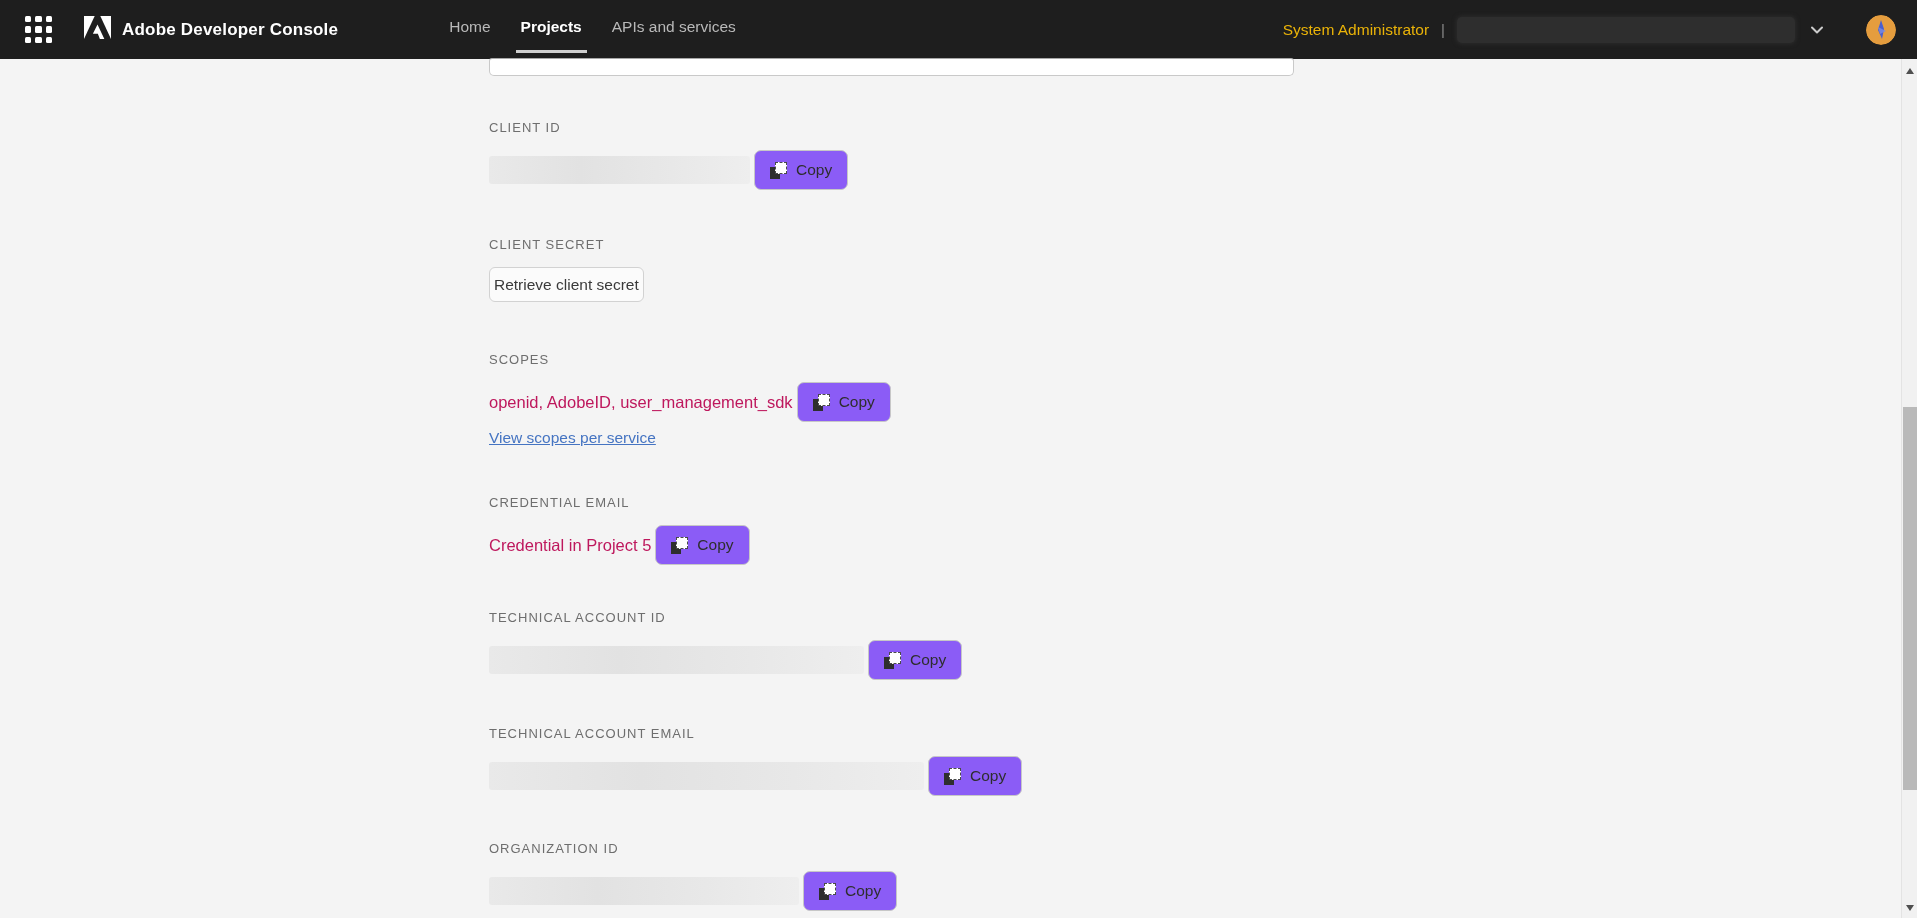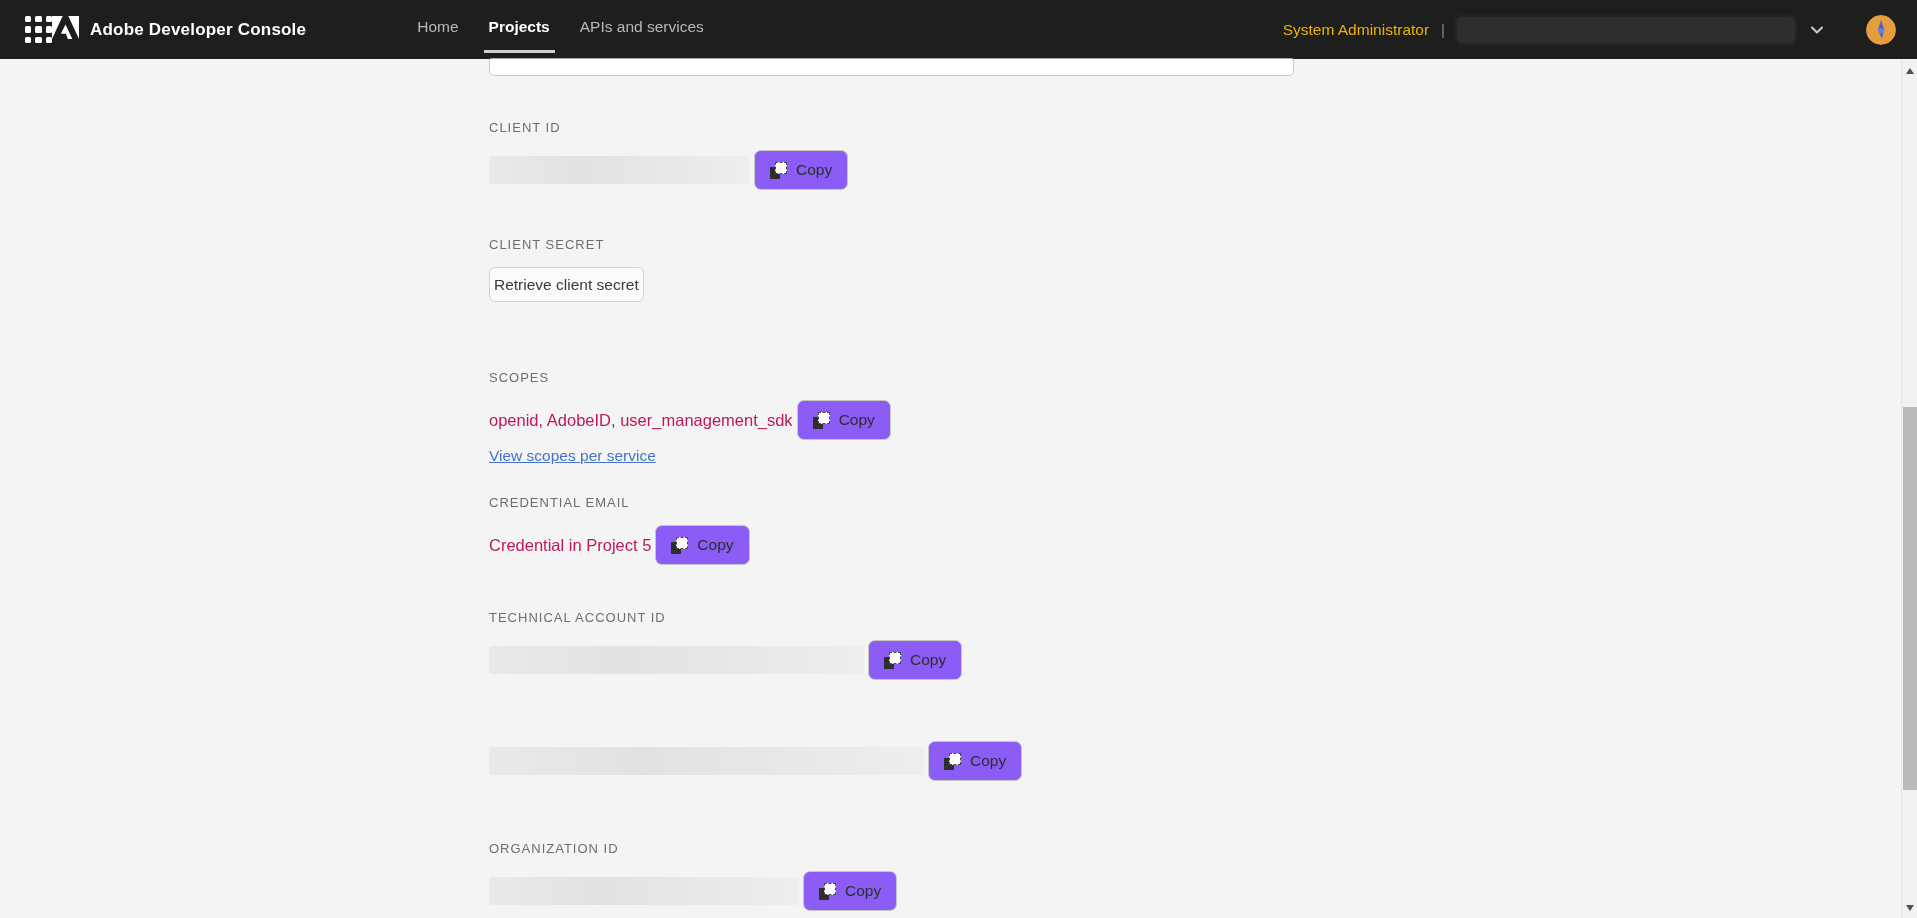--- a/index.html
+++ b/index.html
@@ -15,21 +15,21 @@
   .navbar {
     position:absolute; top:0; left:0; width:1917px; height:59px;
     background:var(--nav-bg,#1e1e1e);
     display:flex; align-items:center;
   }
   .grid-icon {
     width:27px; height:27px; margin-left:25px;
     display:grid; grid-template-columns:repeat(3,1fr); gap:4px; cursor:pointer;
   }
   .grid-icon i { background:#fff; border-radius:1.5px; }
-  .logo-wrap { display:flex; align-items:center; cursor:pointer; }
+  .logo-wrap { margin-left:32px; display:flex; align-items:center; cursor:pointer; }
   .brand {
     color:#fff; font-weight:bold; font-size:17px; margin-left:11px; letter-spacing:.2px;
     white-space:nowrap;
   }
   .nav-links { display:flex; margin-left:96px; height:59px; }
   .nav-link {
     color:#b9b9b9; font-size:15.5px; height:53px; display:flex; align-items:center;
     padding:0 15px; position:relative; cursor:pointer; white-space:nowrap;
   }
   .nav-link.active { color:#fff; font-weight:bold; }
@@ -54,21 +54,21 @@
   .input-remnant {
     position:absolute; top:58px; left:489px; width:805px; height:18px;
     background:#fff; border:1px solid #c9c9c9; border-top-color:#a8a8a8;
     border-radius:3px 3px 5px 5px;
   }
 
   
   .section { position:absolute; left:489px; }
   .s-client-id   { top:120px; }
   .s-client-secret { top:237px; }
-  .s-scopes      { top:352px;margin-top:18px; }
+  .s-scopes      { top:352px; }
   .s-credential  { top:495px; }
   .s-tech-id     { top:610px; }
   .s-tech-email  { top:726px; }
   .s-org-id      { top:841px; }
 
   .field-label {
     font-size:13px; font-weight:normal; color:#6e6e6e; letter-spacing:1px;
     white-space:nowrap;
   }
   .field-row { margin-top:15px; display:flex; align-items:center; height:40px; }
@@ -234,20 +234,21 @@
       <span class="copy-icon">
           <span class="back"></span>
           <span class="front"></span>
         </span>
       <span>Copy</span>
     </button>
   </div>
 </section>
 
 <section class="section s-tech-email">
+  <div class="field-label">TECHNICAL ACCOUNT EMAIL</div>
   <div class="field-row">
     <div class="redacted w-email"></div>
     <button class="copy-btn">
       <span class="copy-icon">
           <span class="back"></span>
           <span class="front"></span>
         </span>
       <span>Copy</span>
     </button>
   </div>

